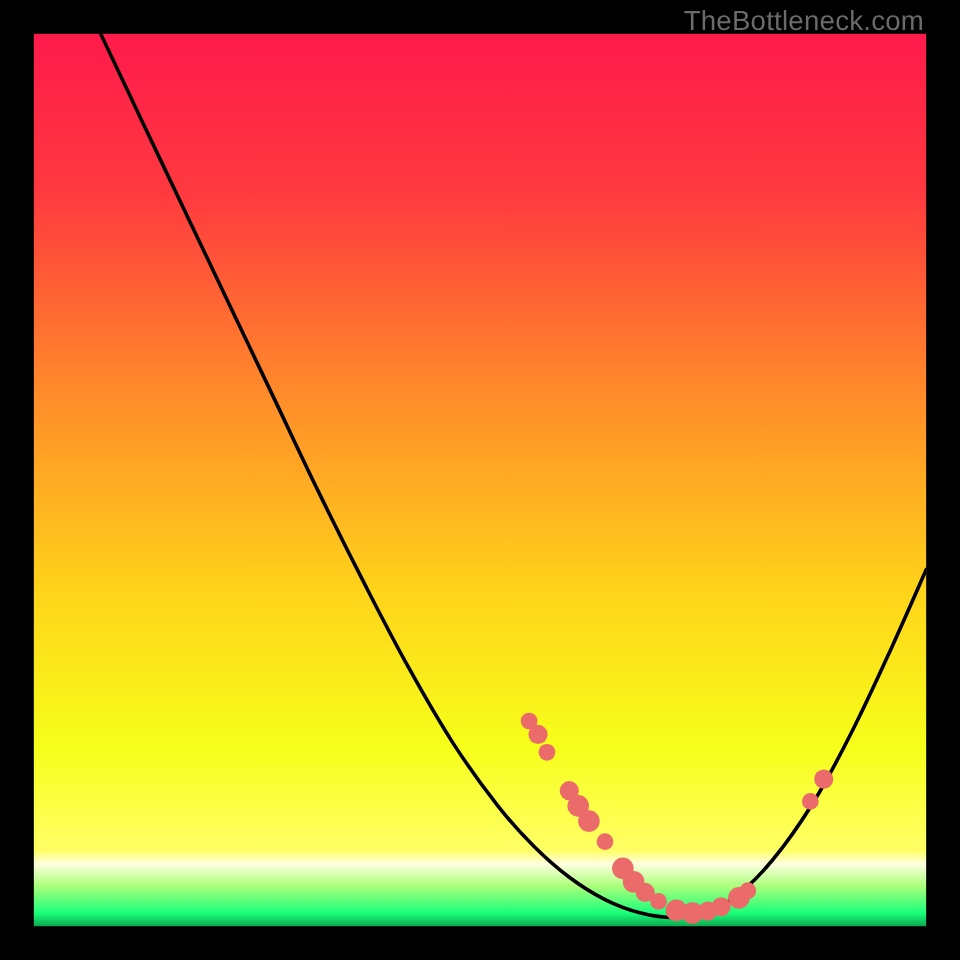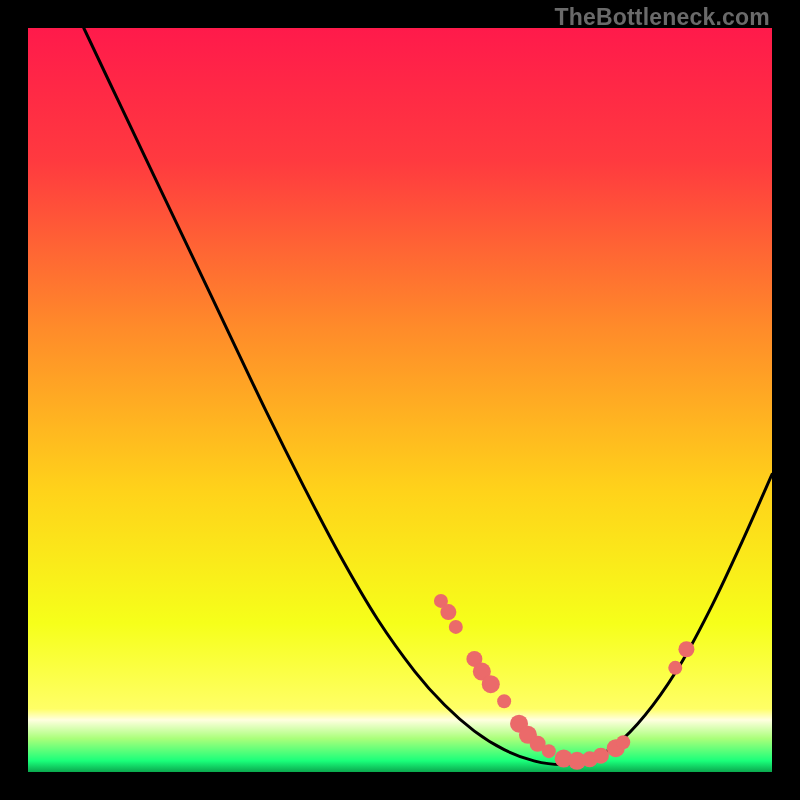--- a/index.html
+++ b/index.html
@@ -25,21 +25,21 @@
     top: 0;
     width: 744px;
     height: 744px;
   }
   .watermark {
     position: absolute;
     top: 4px;
     right: 30px;
     color: #6a6a6a;
     font-size: 23px;
-    font-weight: 700;
+    font-weight: 400;
     letter-spacing: 0.2px;
     user-select: none;
   }
   svg { display: block; }
 </style>
 </head>
 <body>
 
 <div class="watermark">TheBottleneck.com</div>
 

